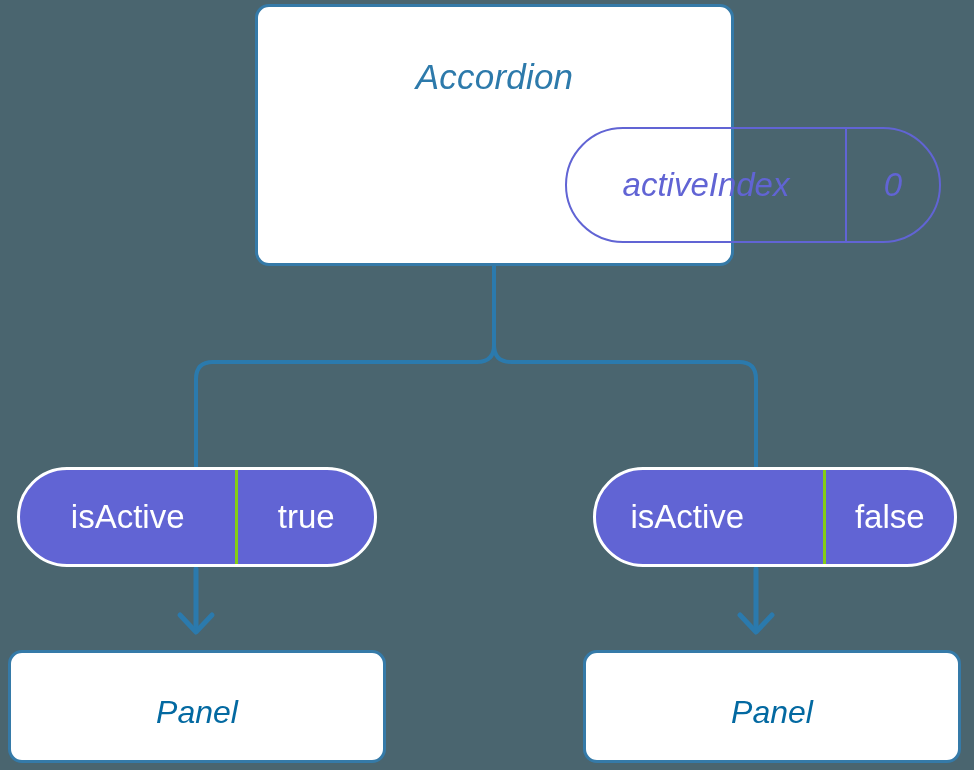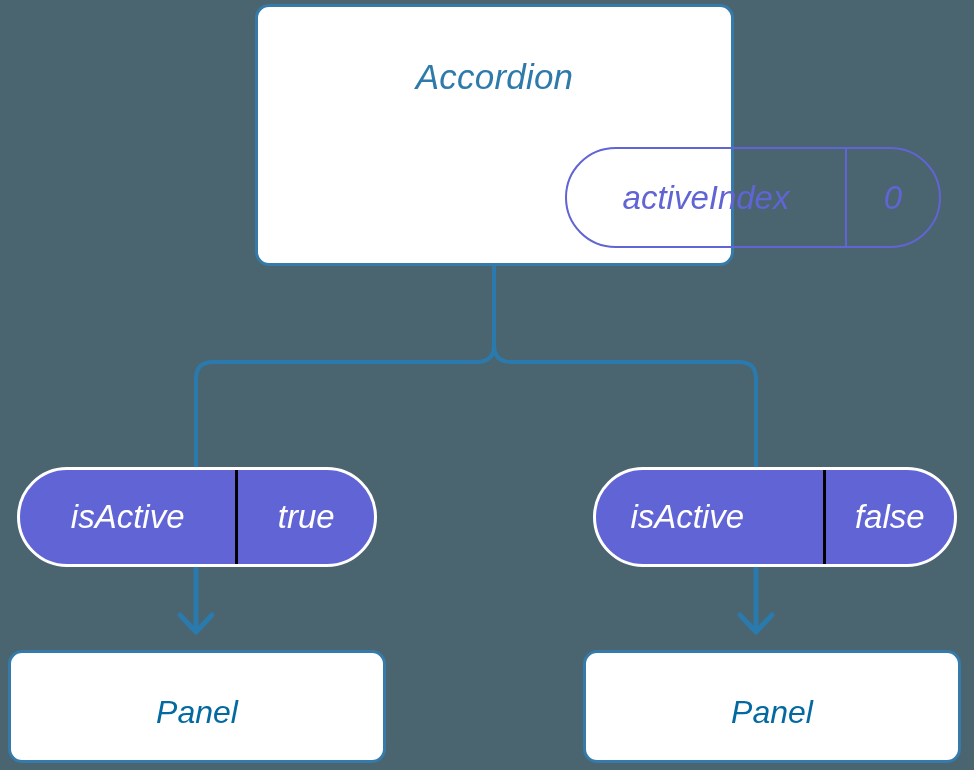--- a/index.html
+++ b/index.html
@@ -86,37 +86,35 @@
     font-size: 33px;
   }
   .pill.outline .pill-val {
     border-left: 2px solid #6164d4;
   }
 
   
   .pill.filled {
     background: #6164d4;
     border: 3px solid #ffffff;
-    font-style: italic;
   }
   .pill.filled .pill-key,
   .pill.filled .pill-val {
     color: #ffffff;
     font-size: 33px;
   }
   .pill.filled .pill-val {
-    border-left: 3px solid #000000;
+    border-left: 3px solid #84cc16;
   }
 
   #accordion-pill {
     left: 307px;
     top: 120px;
     width: 376px;
-    height: 101px;
-    margin-top: 20px;
+    height: 116px;
   }
   #accordion-pill .pill-key { width: 281px; }
   #accordion-pill .pill-val { width: 95px; }
 
   #pill-left {
     left: 17px;
     top: 467px;
     width: 360px;
     height: 100px;
   }

